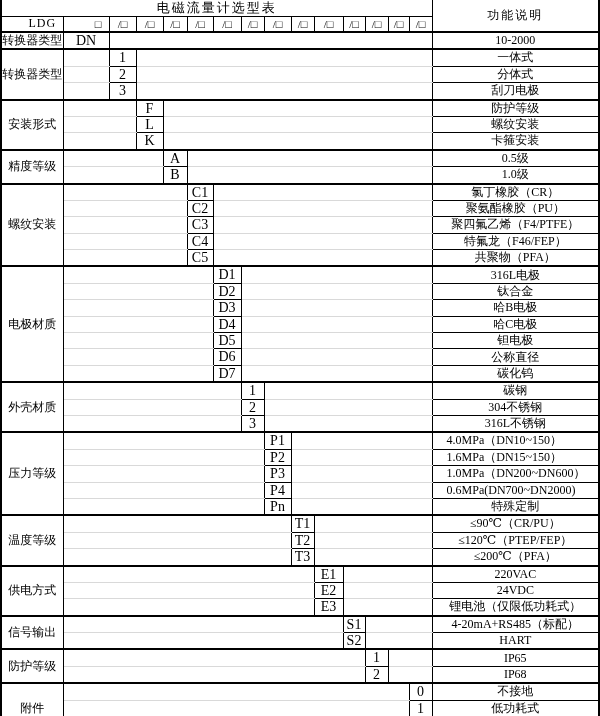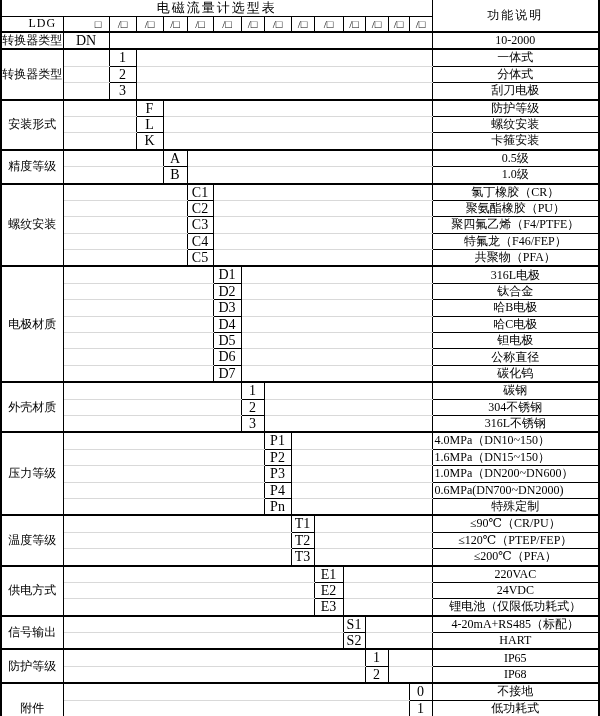--- a/index.html
+++ b/index.html
@@ -14,21 +14,21 @@
   td.title { border-left:none; font-size:13px; letter-spacing:2px; }
   td.dhead { font-size:12px; letter-spacing:2px; }
   td.ldg  { text-align:center; padding-left:20px; letter-spacing:1px;margin-top:18px; }
   td.box  { font-size:11px; }
   td.box-first { text-align:right; padding-right:7px; }
   td.lab  { font-size:12px; }
   td.sp   { border-top:1px solid #d9d9d9; border-bottom:1px solid #d9d9d9; }
   td.code { font-size:14px; }
   td.desc {}
   td.gsep { border-top:2px solid #000; }
-  td.left { text-align:left; padding-left:2px; }
+  td.left { text-align:left; padding-left:14px; }
 </style>
 </head>
 <body>
 
 <table class="sel">
   <colgroup>
     <col style="width:62px">
       <col style="width:46px">
       <col style="width:27px">
       <col style="width:27px">

